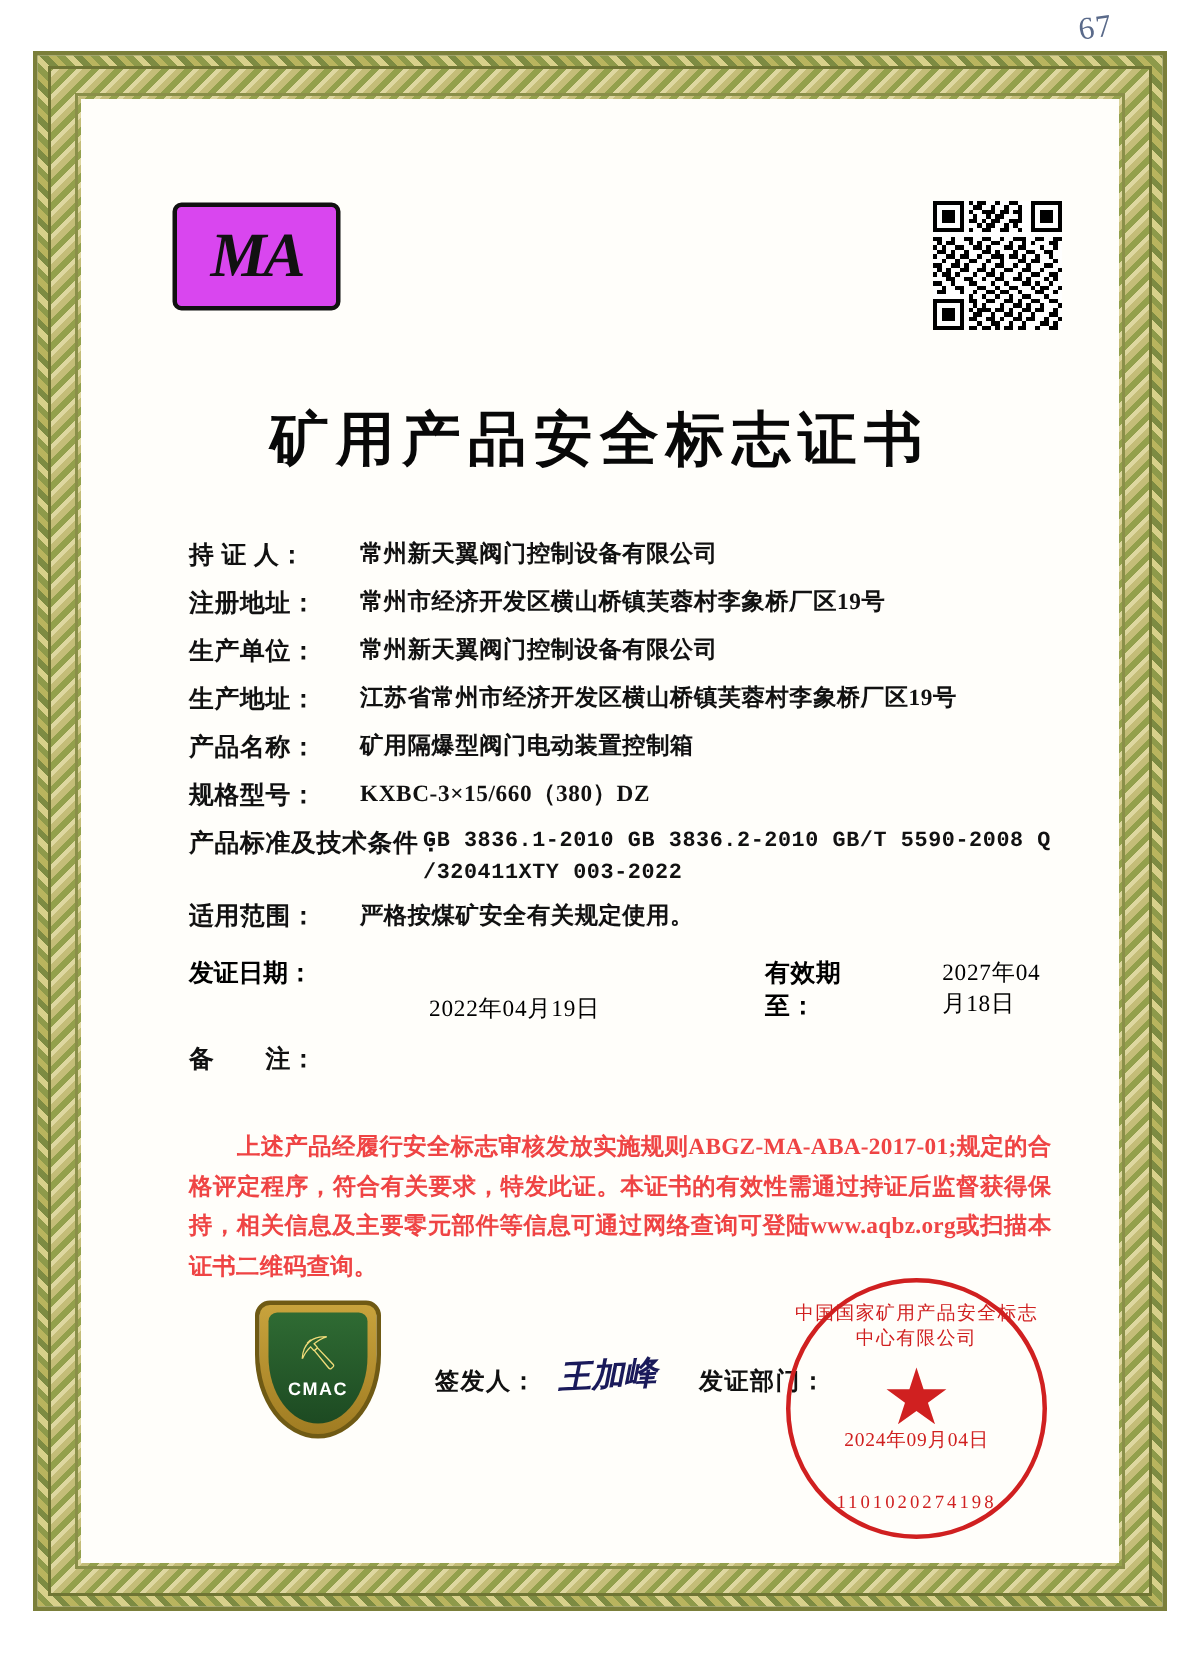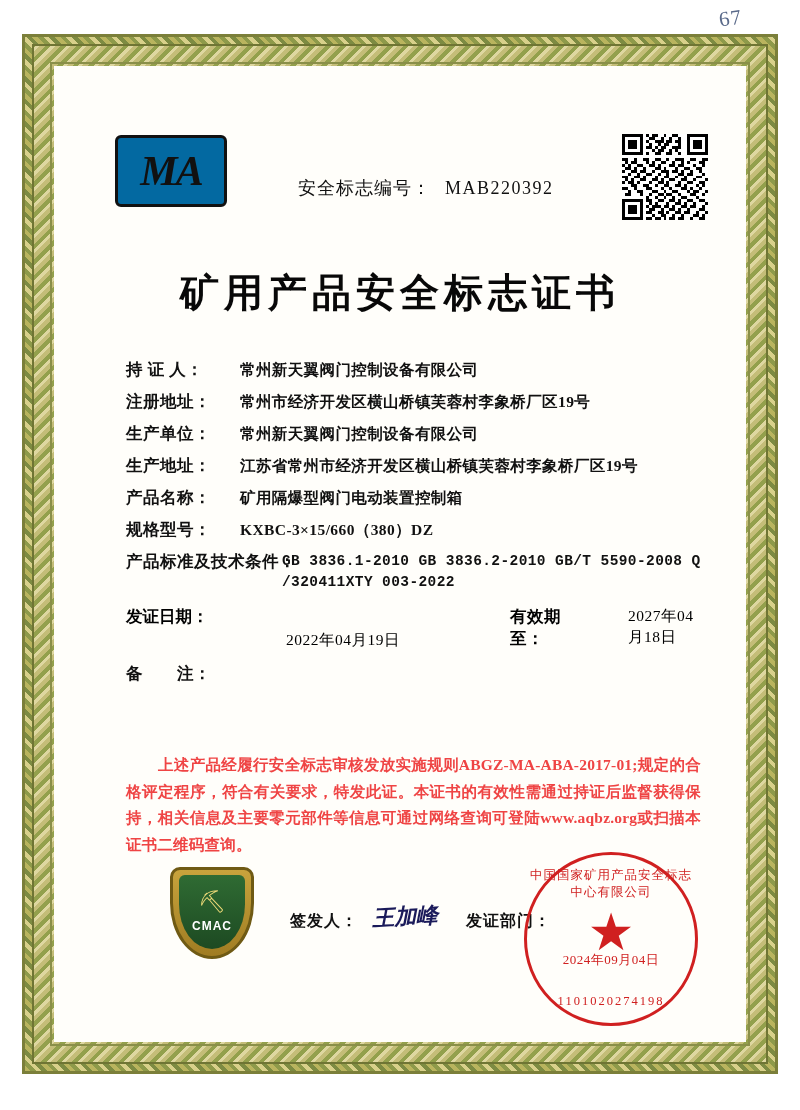--- a/index.html
+++ b/index.html
@@ -80,21 +80,21 @@
   .corner.bl { left: 10px; bottom: 10px; border-right: none; border-top: none; }
   .corner.br { right: 10px; bottom: 10px; border-left: none; border-top: none; }
 
   
   .ma-logo {
     position: absolute;
     left: 93px;
     top: 101px;
     width: 106px;
     height: 66px;
-    background: #0369a1;
+    background: #d946ef;
     border: 3px solid #111;
     border-radius: 6px;
     display: flex;
     align-items: center;
     justify-content: center;
   }
   .ma-logo span {
     font-family: "Liberation Serif", serif;
     font-weight: bold;
     font-size: 42px;
@@ -581,23 +581,20 @@
       <rect x="8" y="28" width="2" height="1"></rect>
         <rect x="11" y="28" width="2" height="1"></rect>
         <rect x="14" y="28" width="1" height="1"></rect>
         <rect x="16" y="28" width="2" height="1"></rect>
         <rect x="19" y="28" width="2" height="1"></rect>
         <rect x="23" y="28" width="1" height="1"></rect>
         <rect x="26" y="28" width="2" height="1"></rect>
     </g>
   </svg>
 
-  <div class="cert-number">
-    <span>安全标志编号：</span><span class="num">MAB220392</span>
-  </div>
 
   <div class="title">矿用产品安全标志证书</div>
 
   <div class="fields">
     <div class="field-row">
       <div class="field-label">持 证 人：</div>
       <div class="field-value">常州新天翼阀门控制设备有限公司</div>
     </div>
     <div class="field-row">
       <div class="field-label">注册地址：</div>
@@ -616,20 +613,24 @@
       <div class="field-value">矿用隔爆型阀门电动装置控制箱</div>
     </div>
     <div class="field-row">
       <div class="field-label">规格型号：</div>
       <div class="field-value">KXBC-3×15/660（380）DZ</div>
     </div>
     <div class="field-row">
       <div class="field-label wide">产品标准及技术条件：</div>
       <div class="field-value mono" style="white-space: pre-line;">GB 3836.1-2010 GB 3836.2-2010 GB/T 5590-2008 Q
 /320411XTY 003-2022</div>
+    </div>
+    <div class="field-row">
+      <div class="field-label">适用范围：</div>
+      <div class="field-value">严格按煤矿安全有关规定使用。</div>
     </div>
     <div class="field-row dates">
       <div class="date-left-label">发证日期：</div>
       <div class="date-left-value">2022年04月19日</div>
       <div class="date-right-label">有效期至：</div>
       <div class="date-right-value">2027年04月18日</div>
     </div>
     <div class="field-row remark">
       <div class="field-label">备　　注：</div>
       <div class="field-value"></div>

